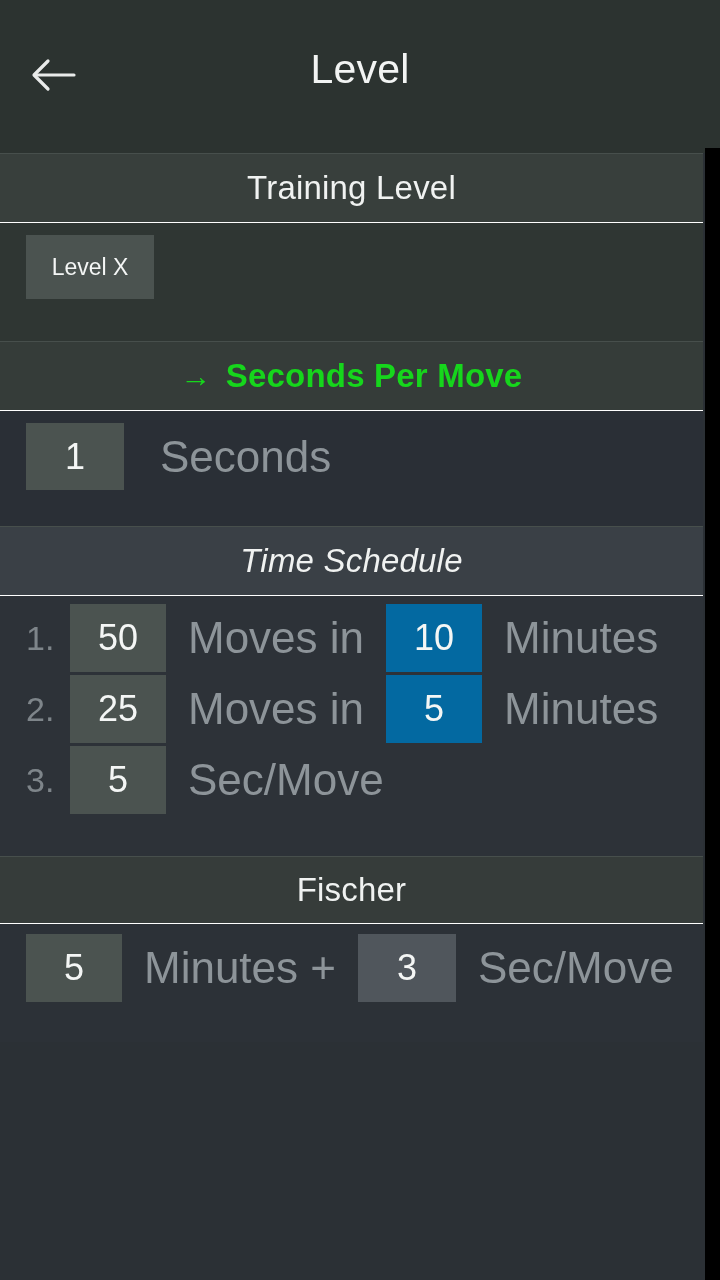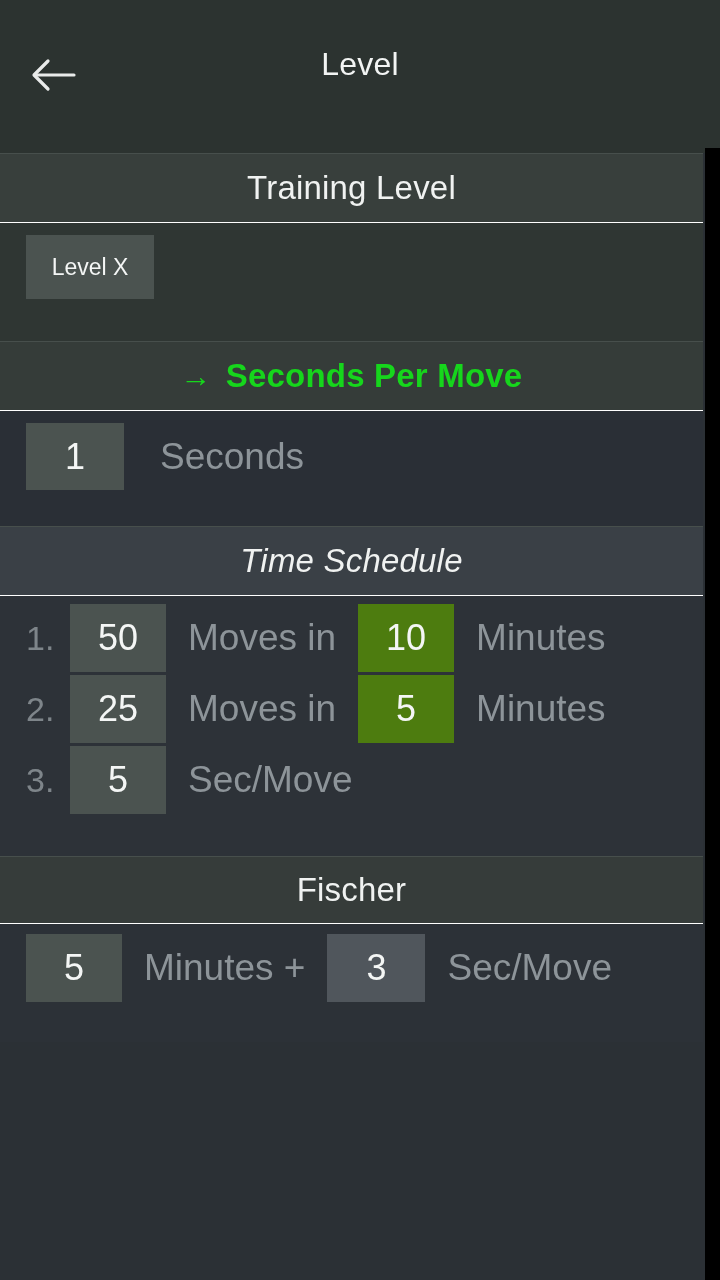--- a/index.html
+++ b/index.html
@@ -43,21 +43,21 @@
     justify-content: center;
   }
   .back-btn svg { display: block; }
   .appbar-title {
     position: absolute;
     left: 0;
     top: 46px;
     width: 720px;
     text-align: center;
     color: #f2f4f3;
-    font-size: 32px;
+    font-size: 41px;
     font-weight: 400;
     letter-spacing: 0.2px;
   }
 
   
   .scroll-area {
     position: absolute;
     left: 0;
     top: 153px;
     width: 705px;
@@ -131,26 +131,26 @@
   .vbox {
     display: inline-flex;
     align-items: center;
     justify-content: center;
     color: #f4f6f5;
     font-size: 36px;
     font-weight: 400;
     box-sizing: border-box;
   }
   .vbox.greenish { background: #4b5350; }
-  .vbox.bluish   { background: #4d7c0f; }
+  .vbox.bluish   { background: #0369a1; }
   .vbox.slate    { background: #50565c; }
 
   .lbl {
     color: #8d9499;
-    font-size: 37px;
+    font-size: 44px;
     font-weight: 400;
     white-space: nowrap;
   }
 
   
   .row-level {
     position: absolute;
     left: 26px;
     top: 12px;
   }

